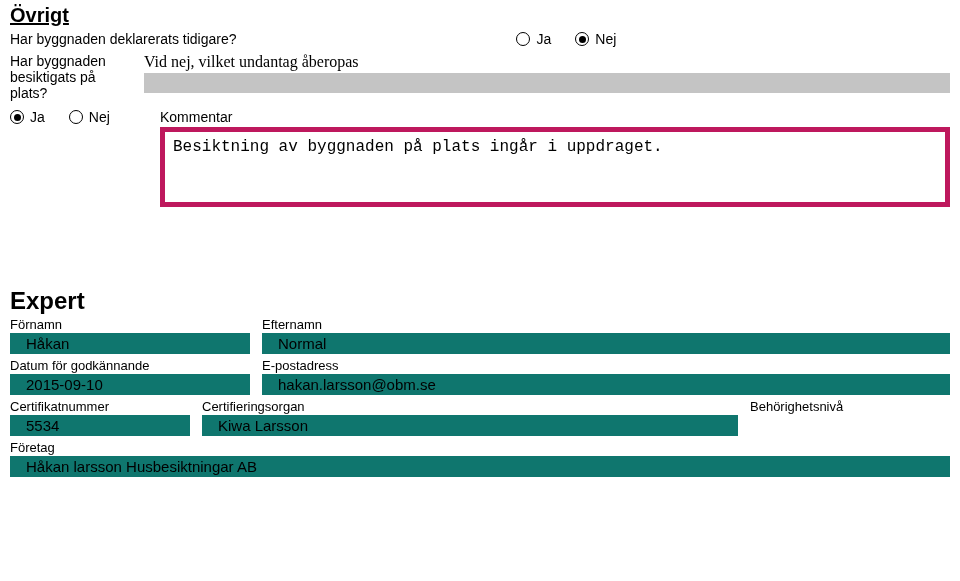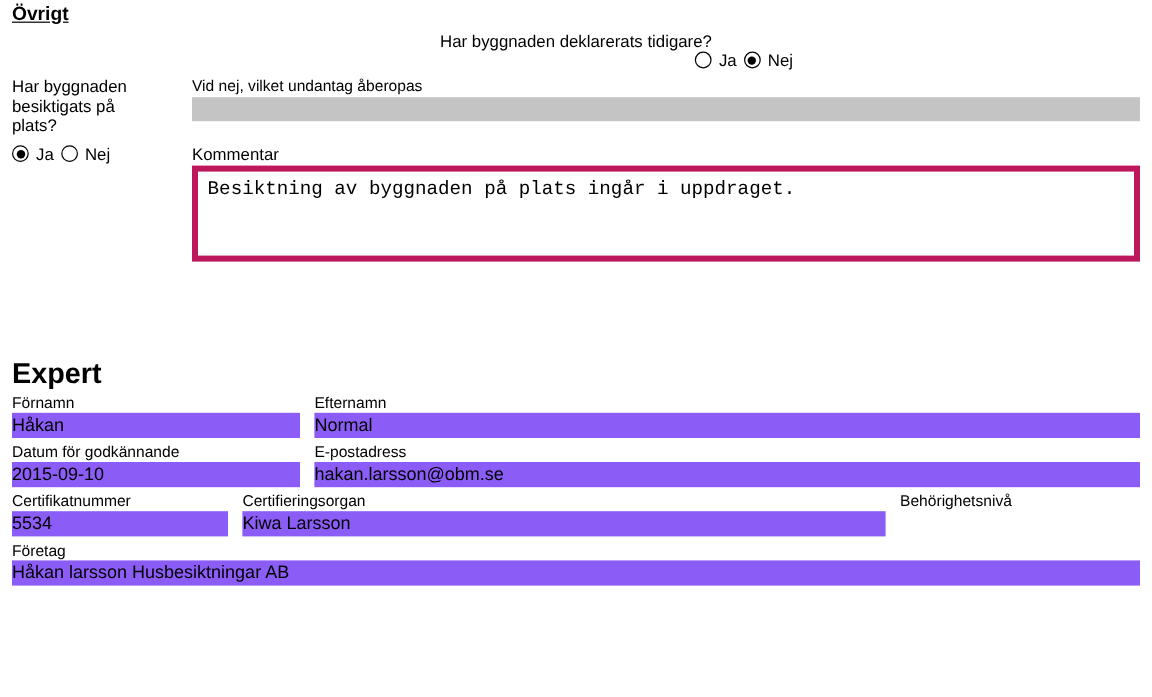--- a/index.html
+++ b/index.html
@@ -6,47 +6,46 @@
   body {
     font-family: Arial, Helvetica, sans-serif;
     font-size: 14px;
     color: #000;
     background: #fff;
     width: 960px;
     padding: 4px 10px 10px 10px;
   }
   .section-title {
     font-weight: bold;
-    font-size: 16px;
+    font-size: 20px;
     text-decoration: underline;
     margin-bottom: 4px;
   }
   .expert-title {
     font-weight: bold;
     font-size: 24px;
     margin-top: 80px;
     margin-bottom: 2px;
   }
   .row1 {
     display: flex;
     align-items: center;
     margin-bottom: 6px;
-    flex-direction: column;
   }
   .q1-label { flex: 0 0 auto; }
   .radios-inline { display: flex; align-items: center; gap: 6px; margin-left: 280px; }
   .row2 {
     display: flex;
     align-items: flex-start;
     margin-bottom: 4px;
-    gap: 30px;
+    gap: 14px;
   }
   .q2-label { width: 120px; line-height: 1.15; }
   .undantag-block { flex: 1; }
-  .small-label { font-size: 13px; margin-bottom: 2px; }
+  .small-label { font-size: 16px; margin-bottom: 2px; font-family: Liberation Serif, serif; }
   .grey-input {
     background: #c4c4c4;
     height: 20px;
     width: 100%;
     border: none;
   }
   .row3 {
     display: flex;
     align-items: flex-start;
     margin-top: 8px;
@@ -74,31 +73,31 @@
     background: #fff;
     cursor: pointer;
   }
   .radio.selected::after {
     content: "";
     width: 7px; height: 7px;
     background: #000;
     border-radius: 50%;
     display: block;
   }
-  .radio-label { }
+  .radio-label { margin-right: 18px; }
 
   .expert-grid { display: flex; flex-direction: column; gap: 4px; }
   .expert-row { display: flex; gap: 12px; }
   .field { flex: 1; display:flex; flex-direction:column; }
   .field.small-cert { flex: 0 0 180px; }
   .field.beh { flex: 0 0 200px; }
   .field .flabel { font-size: 13px; margin-bottom: 1px; }
   .field .fvalue {
-    background: #8b5cf6;
-    padding: 2px 0;
+    background: #0f766e;
+    padding: 2px 16px;
     font-size: 15px;
     min-height: 20px;
   }
   .field.fornamn { flex: 0 0 240px; }
   .field.datum { flex: 0 0 240px; }
 </style>
 </head>
 <body>
 
 <div class="section-title">Övrigt</div>

